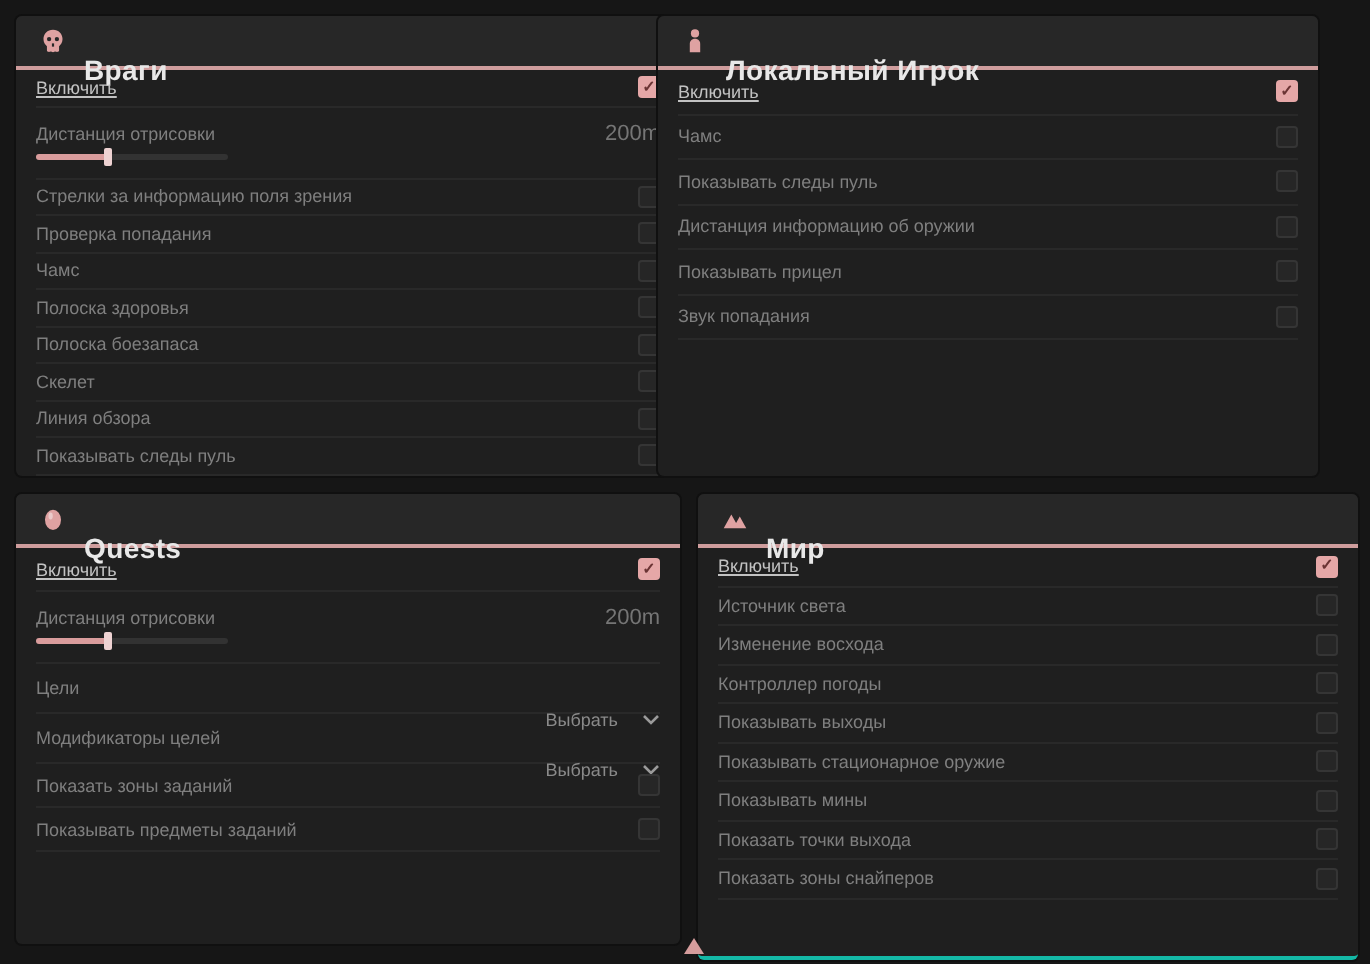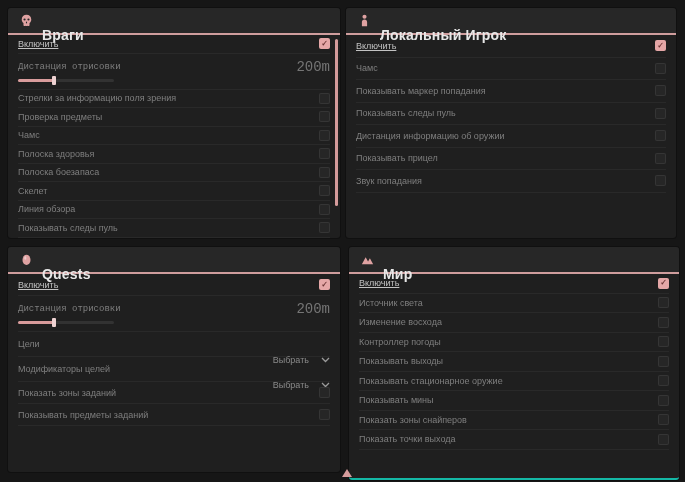--- a/index.html
+++ b/index.html
@@ -11,21 +11,21 @@
     overflow:hidden;
   }
   .panel {
     position:absolute;
     background:#1f1f1f;
     border-radius:3px;
     overflow:hidden;
     box-shadow:0 0 0 1px #101010;
   }
   #p0 { left:8px;  top:8px;   width:332px; height:230px; }
-  #p1 { left:346px; top:8px;  width:330px; height:230px; }
+  #p1 { left:329px; top:8px;  width:330px; height:230px; }
   #p2 { left:8px;  top:247px; width:332px; height:225px; }
   #p3 { left:349px; top:247px; width:330px; height:233px; border-bottom:2px solid #14b8a6; }
 
   .hdr {
     height:27px;
     display:flex; align-items:center; gap:9px;
     padding:0 12px;
     background:#272727;
     border-bottom:2px solid #cf9d9d;
   }
@@ -36,40 +36,40 @@
   .row {
     display:flex; align-items:center; justify-content:space-between;
     border-bottom:1px solid #292929;
   }
   #p0 .row { height:18.5px; }
   #p1 .row { height:22.5px; }
   #p2 .row { height:22px; }
   #p3 .row { height:19.5px; }
   #p0 .row.slider, #p2 .row.slider {
     height:36px;
-    flex-direction:column; align-items:stretch; justify-content:center; gap:4px;font-family:Liberation Mono, monospace;
+    flex-direction:column; align-items:stretch; justify-content:center; gap:4px;
   }
   #p2 .row.select { height:25px; }
 
   .lbl { font-size:9px; color:#7f7f7f; white-space:nowrap; }
   .row.em .lbl { color:#c2c2c2;text-decoration:underline; }
 
   .cb {
     width:11px; height:11px; flex:0 0 11px;
     border-radius:2px;
     background:#262626;
     box-shadow:inset 0 0 0 1px #353535;
     display:flex; align-items:center; justify-content:center;
     color:#6b3434; font-size:8px; font-weight:bold; line-height:1;
   }
   .cb.on { background:#e5a7a7; box-shadow:none; }
   .cb.on::after { content:"\2713"; }
 
   .slider .top { display:flex; align-items:center; justify-content:space-between; }
-  .val { font-size:14px; color:#757575; }
+  .val { font-size:11px; color:#757575; }
   .track {
     position:relative; width:96px; height:3px;
     background:#323232; border-radius:2px; margin-bottom:2px;
   }
   .fill { position:absolute; left:0; top:0; height:100%; background:#d99c9c; border-radius:2px; }
   .thumb {
     position:absolute; top:-3px; width:4px; height:9px;
     background:#eed2d2; border-radius:1px; transform:translateX(-2px);
   }
 
@@ -117,21 +117,21 @@
         <div class="track">
           <div class="fill" style="width:38%"></div>
           <div class="thumb" style="left:38%"></div>
         </div>
       </div>
       <div class="row toggle">
         <span class="lbl">Стрелки за информацию поля зрения</span>
         <span class="cb"></span>
       </div>
       <div class="row toggle">
-        <span class="lbl">Проверка предметы</span>
+        <span class="lbl">Проверка попадания</span>
         <span class="cb"></span>
       </div>
       <div class="row toggle">
         <span class="lbl">Чамс</span>
         <span class="cb"></span>
       </div>
       <div class="row toggle">
         <span class="lbl">Полоска здоровья</span>
         <span class="cb"></span>
       </div>
@@ -163,24 +163,20 @@
     </svg>
     <span class="title">Локальный Игрок</span>
   </div>
   <div class="body">
       <div class="row toggle em">
         <span class="lbl">Включить</span>
         <span class="cb on"></span>
       </div>
       <div class="row toggle">
         <span class="lbl">Чамс</span>
-        <span class="cb"></span>
-      </div>
-      <div class="row toggle">
-        <span class="lbl">Показывать маркер попадания</span>
         <span class="cb"></span>
       </div>
       <div class="row toggle">
         <span class="lbl">Показывать следы пуль</span>
         <span class="cb"></span>
       </div>
       <div class="row toggle">
         <span class="lbl">Дистанция информацию об оружии</span>
         <span class="cb"></span>
       </div>
@@ -277,23 +273,23 @@
       </div>
       <div class="row toggle">
         <span class="lbl">Показывать стационарное оружие</span>
         <span class="cb"></span>
       </div>
       <div class="row toggle">
         <span class="lbl">Показывать мины</span>
         <span class="cb"></span>
       </div>
       <div class="row toggle">
+        <span class="lbl">Показать точки выхода</span>
+        <span class="cb"></span>
+      </div>
+      <div class="row toggle">
         <span class="lbl">Показать зоны снайперов</span>
         <span class="cb"></span>
       </div>
-      <div class="row toggle">
-        <span class="lbl">Показать точки выхода</span>
-        <span class="cb"></span>
-      </div>
     </div>
 </div>
 
 <div class="tri"></div>
 
 </body></html>

